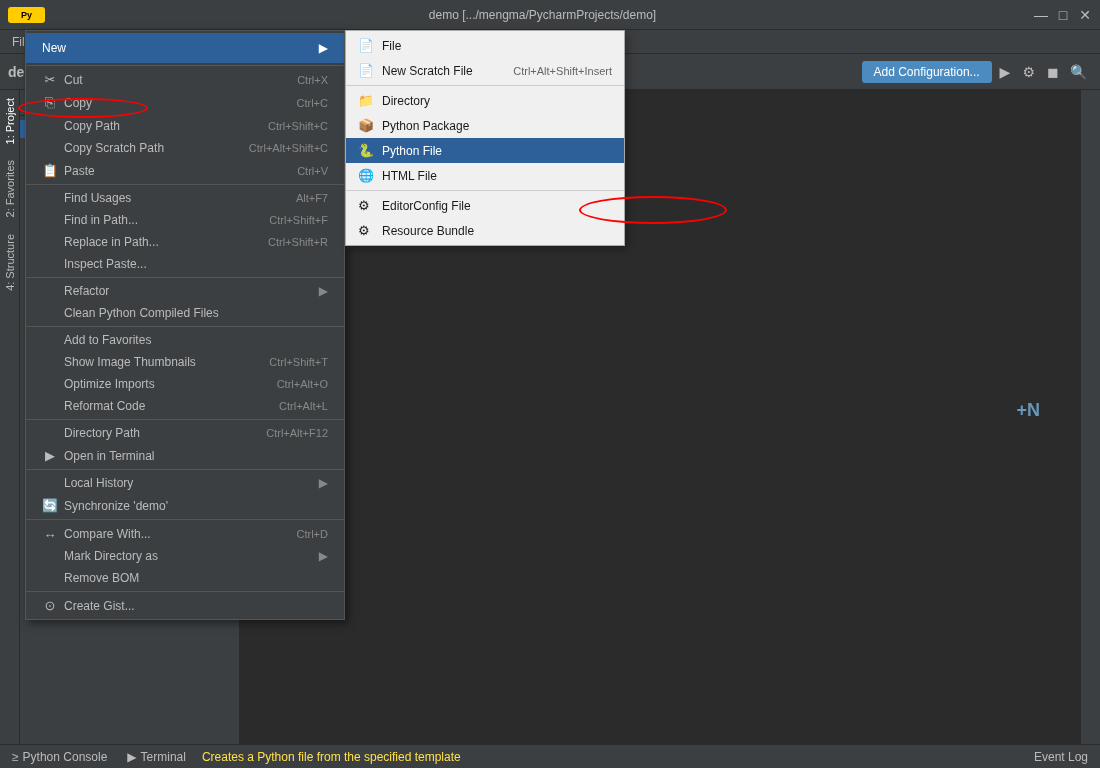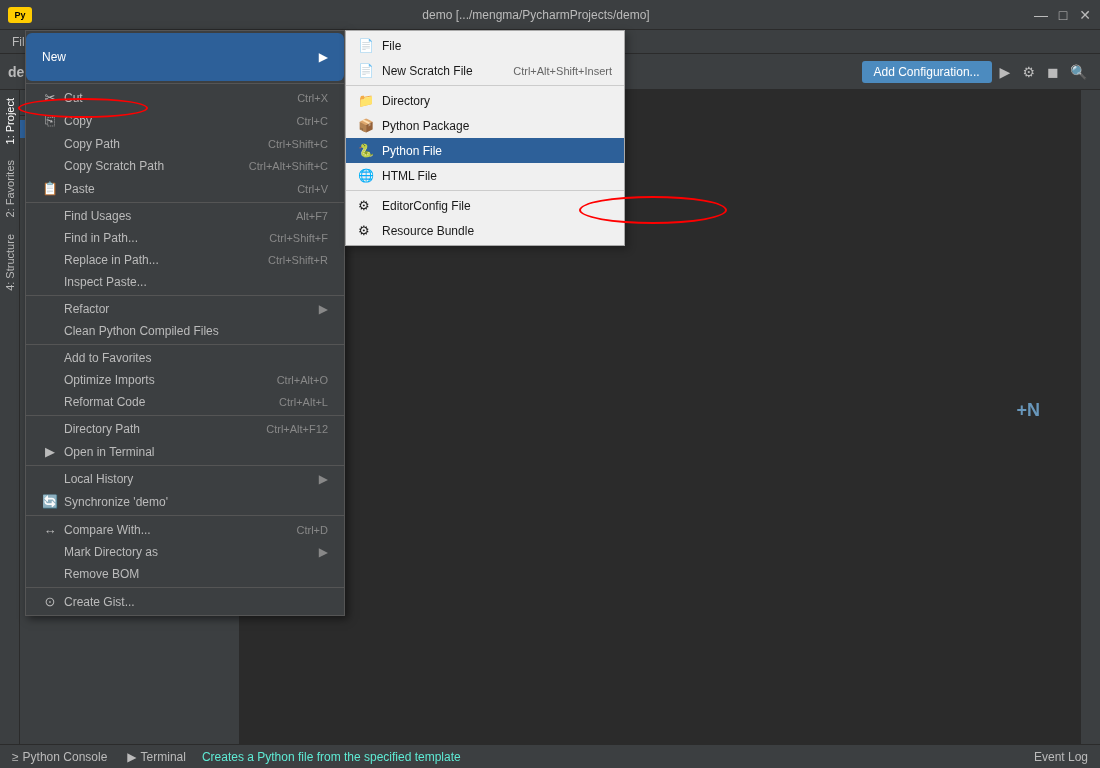--- a/index.html
+++ b/index.html
@@ -17,21 +17,21 @@
     #titlebar {
       background: #3c3f41;
       height: 30px;
       display: flex;
       align-items: center;
       padding: 0 8px;
       color: #bbbbbb;
       border-bottom: 1px solid #2b2b2b;
     }
     #titlebar .app-icon {
-      width: 24px;
+      width: 37px;
       height: 16px;
       margin-right: 6px;
       background: #ffcc00;
       border-radius: 3px;
       display: flex;
       align-items: center;
       justify-content: center;
       font-size: 9px;
       color: #000;
       font-weight: bold;
@@ -225,26 +225,25 @@
     .ctx-item .item-label { flex: 1; }
     .ctx-item .shortcut { color: #888; font-size: 11px; margin-left: 10px; }
     .ctx-item .arrow-right { color: #888; margin-left: 4px; }
     .ctx-divider { height: 1px; background: #555; margin: 2px 0; }
     .ctx-item .item-icon { width: 16px; margin-right: 6px; font-size: 13px; text-align: center; }
 
     
     .ctx-new-header {
       background: #2d6099;
       color: white;
-      padding: 17px 16px;
+      padding: 8px 16px;
       font-size: 12px;
       display: flex;
       align-items: center;
       justify-content: space-between;
-      border-radius: 6px;
     }
 
     
     #submenu {
       position: absolute;
       left: 345px;
       top: 30px;
       background: #f0f0f0;
       border: 1px solid #aaa;
       box-shadow: 3px 3px 8px rgba(0,0,0,0.3);
@@ -313,21 +312,21 @@
       border: none;
       color: #bbbbbb;
       cursor: pointer;
       font-size: 12px;
       display: flex;
       align-items: center;
       gap: 4px;
       padding: 0 4px;
     }
     .status-text {
-      color: #5eead4;
+      color: #fde047;
       font-size: 12px;
     }
     .status-right {
       margin-left: auto;
       display: flex;
       align-items: center;
       gap: 8px;
     }
 
     
@@ -496,20 +495,25 @@
     <span class="item-icon"></span>
     <span class="item-label">Clean Python Compiled Files</span>
   </div>
   <div class="ctx-divider"></div>
   <div class="ctx-item">
     <span class="item-icon"></span>
     <span class="item-label">Add to Favorites</span>
   </div>
   <div class="ctx-item">
     <span class="item-icon"></span>
+    <span class="item-label">Show Image Thumbnails</span>
+    <span class="shortcut">Ctrl+Shift+T</span>
+  </div>
+  <div class="ctx-item">
+    <span class="item-icon"></span>
     <span class="item-label">Optimize Imports</span>
     <span class="shortcut">Ctrl+Alt+O</span>
   </div>
   <div class="ctx-item">
     <span class="item-icon"></span>
     <span class="item-label">Reformat Code</span>
     <span class="shortcut">Ctrl+Alt+L</span>
   </div>
   <div class="ctx-divider"></div>
   <div class="ctx-item">

